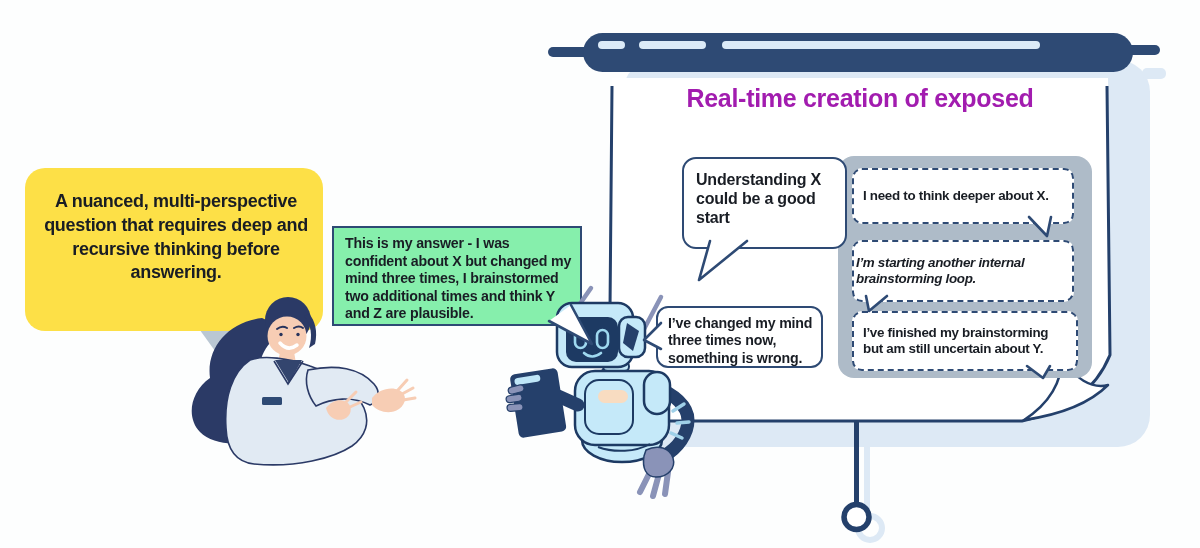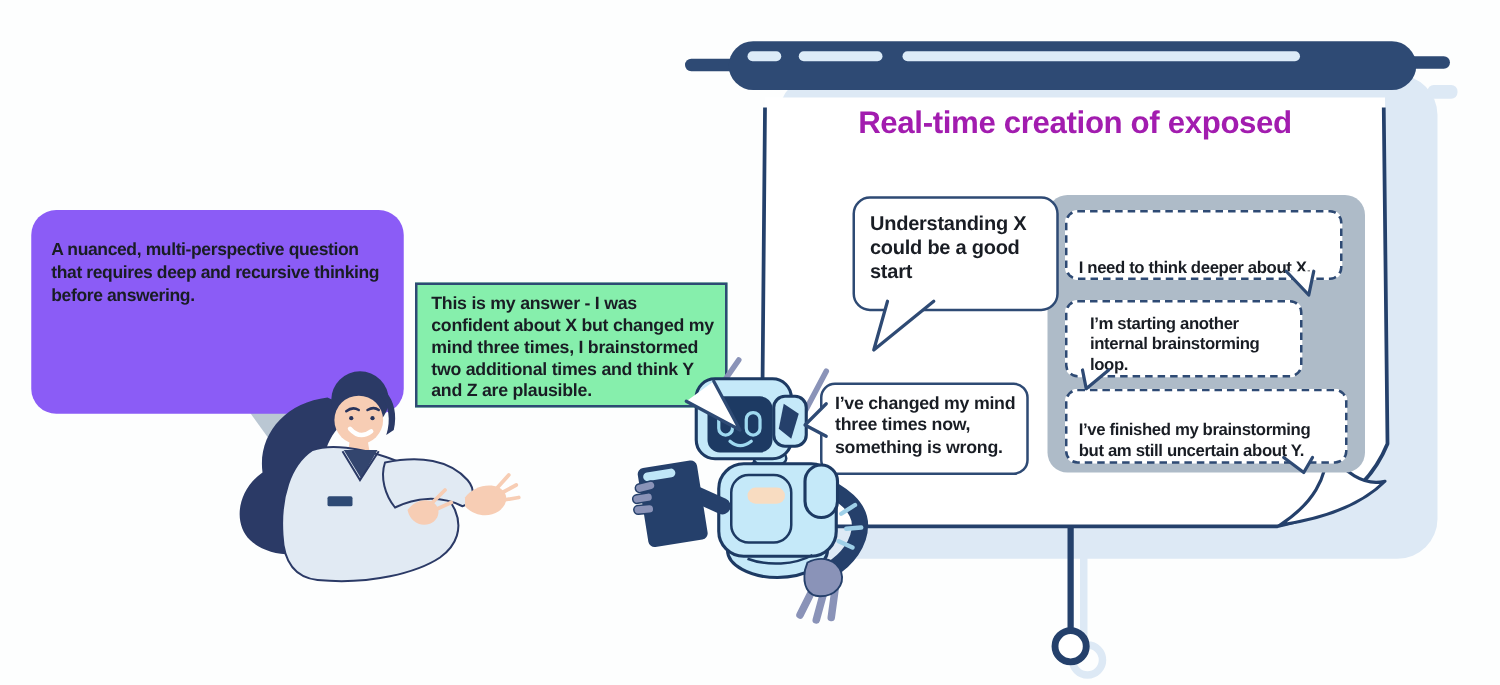--- a/index.html
+++ b/index.html
@@ -11,50 +11,50 @@
   svg{display:block;}
   .layer{position:absolute;left:0;top:0;pointer-events:none;}
   .z1{z-index:1;} .z3{z-index:3;} .z4{z-index:4;}
 
   .bubble{
     position:absolute;box-sizing:border-box;color:#191d24;
     font-weight:700;letter-spacing:-0.2px;z-index:2;
   }
   .bubble-gray{
     left:25px;top:168px;width:298px;height:163px;
-    background:#8b5cf6;border-radius:20px;
-    padding:22px 12px 0 16px;font-size:14px;line-height:1.32;letter-spacing:-0.3px;
+    background:#fde047;border-radius:20px;
+    padding:22px 12px 0 16px;font-size:18px;line-height:1.32;letter-spacing:-0.3px;text-align:center;
   }
   .bubble-answer{
     left:332px;top:226px;width:250px;height:100px;
     background:#86efac;border:2.6px solid #2e4a74;border-radius:0;
     padding:7px 6px 0 11px;font-size:14.2px;line-height:1.24;
   }
   .bubble-understanding{
     left:682px;top:157px;width:165px;height:92px;
     background:#fff;border:2.6px solid #2e4a74;border-radius:14px;
     padding:11px 8px 16px 12px;font-size:16px;line-height:1.2;
   }
   .bubble-changed{
-    left:656px;top:306px;width:167px;height:74px;
+    left:656px;top:306px;width:167px;height:62px;
     background:#fff;border:2.6px solid #2e4a74;border-radius:12px;
     padding:7px 5px 0 10px;font-size:14.2px;line-height:1.22;
   }
   .panel{
     position:absolute;left:838px;top:156px;width:254px;height:222px;
     background:#aebbc8;border-radius:16px;z-index:2;
   }
   .pb{
     position:absolute;box-sizing:border-box;background:#fff;
     border:2.6px dashed #2e4a74;border-radius:10px;z-index:2;
-    display:flex;align-items:flex-end;padding:0 9px;
+    display:flex;align-items:center;padding:0 9px;
     color:#191d24;font-weight:700;font-size:13.4px;line-height:1.22;letter-spacing:-0.3px;
   }
   .pb1{left:852px;top:168px;width:222px;height:56px;}
-  .pb2{left:852px;top:240px;width:190px;height:62px;padding-left:18px;}
+  .pb2{left:852px;top:240px;width:222px;height:62px;padding-left:2px;font-style:italic;}
   .pb3{left:852px;top:311px;width:226px;height:60px;}
   .board-title{
     position:absolute;left:608px;top:84px;width:504px;z-index:2;
     text-align:center;color:#a21caf;font-weight:700;font-size:25px;
     line-height:1.13;letter-spacing:-0.3px;
   }
 </style>
 </head>
 <body>
 

